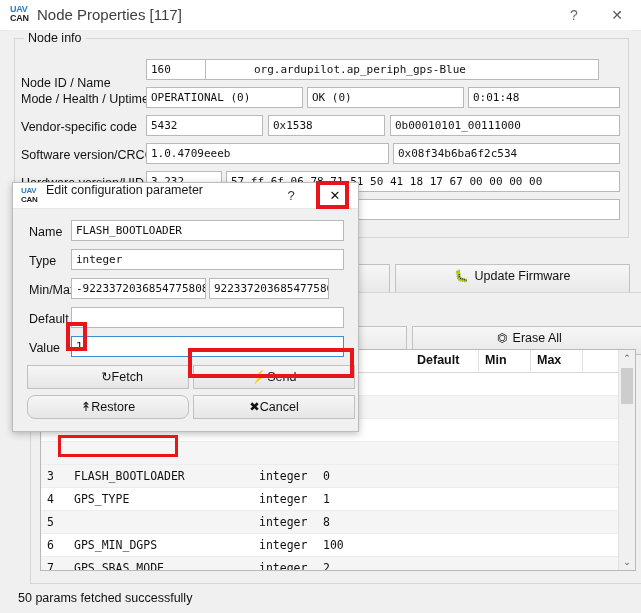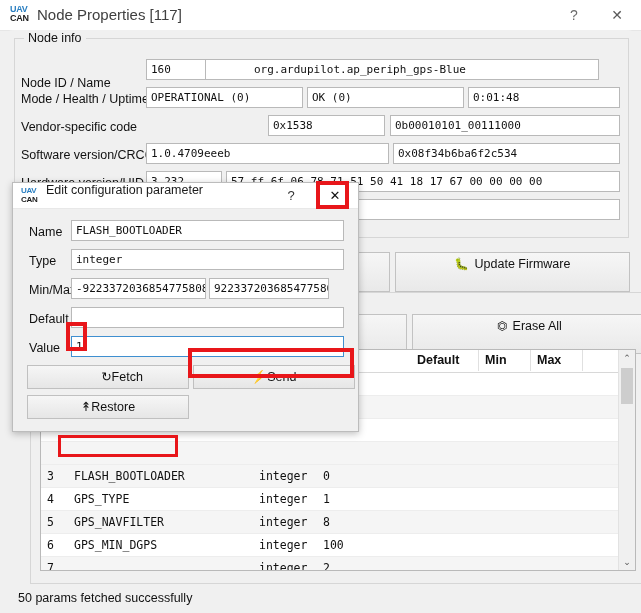--- a/index.html
+++ b/index.html
@@ -115,23 +115,24 @@
 
   .btn {
     position: absolute;
     box-sizing: border-box;
     border: 1px solid #c2c2c2;
     background: linear-gradient(#f6f6f6, #e9e9e9);
     font-size: 12.5px;
     color: #111;
     text-align: center;
     line-height: 22px;
-    height: 40px;
-    white-space: nowrap;
-    overflow: hidden;
+    height: 29px;
+    white-space: nowrap;
+    overflow: hidden;
+    margin-top: 12px;
   }
   .btn .ico { margin-right: 5px; font-size: 12px; }
 
   
   .table-wrap {
     position: absolute;
     box-sizing: border-box;
     border: 1px solid #b9b9b9;
     background: #ffffff;
     overflow: hidden;
@@ -322,20 +323,21 @@
       <div class="row-label" style="left:6px; top:25px;margin-top:12px;">Node ID / Name</div>
       <div class="fld" style="left:131px; top:20px; width:60px;">160</div>
       <div class="fld" style="left:190px; top:20px; width:394px;padding-left:48px;">org.ardupilot.ap_periph_gps-Blue</div>
 
       <div class="row-label" style="left:6px; top:53px;">Mode / Health / Uptime</div>
       <div class="fld" style="left:131px; top:48px; width:157px;">OPERATIONAL (0)</div>
       <div class="fld" style="left:292px; top:48px; width:157px;">OK (0)</div>
       <div class="fld" style="left:453px; top:48px; width:152px;">0:01:48</div>
 
       <div class="row-label" style="left:6px; top:81px;">Vendor-specific code</div>
+      <div class="fld" style="left:131px; top:76px; width:117px;">5432</div>
       <div class="fld" style="left:253px; top:76px; width:117px;">0x1538</div>
       <div class="fld" style="left:375px; top:76px; width:230px;">0b00010101_00111000</div>
 
       <div class="row-label" style="left:6px; top:109px;">Software version/CRC64</div>
       <div class="fld" style="left:131px; top:104px; width:243px;">1.0.4709eeeb</div>
       <div class="fld" style="left:378px; top:104px; width:227px;">0x08f34b6ba6f2c534</div>
 
       <div class="row-label" style="left:6px; top:137px;">Hardware version/UID</div>
       <div class="fld" style="left:131px; top:132px; width:76px;">3.232</div>
       <div class="fld" style="left:211px; top:132px; width:394px;">57 ff 6f 06 78 71 51 50 41 18 17 67 00 00 00 00</div>
@@ -378,32 +380,32 @@
           <div class="tc" style="left:282px; width:80px;">0</div>
         </div>
         <div class="trow">
           <div class="tc" style="left:6px;   width:40px;">4</div>
           <div class="tc" style="left:33px;  width:200px;">GPS_TYPE</div>
           <div class="tc" style="left:218px; width:70px;">integer</div>
           <div class="tc" style="left:282px; width:80px;">1</div>
         </div>
         <div class="trow alt">
           <div class="tc" style="left:6px;   width:40px;">5</div>
-          <div class="tc" style="left:33px;  width:200px;">GPS_NAVFILTER</div>
           <div class="tc" style="left:218px; width:70px;">integer</div>
           <div class="tc" style="left:282px; width:80px;">8</div>
         </div>
         <div class="trow">
           <div class="tc" style="left:6px;   width:40px;">6</div>
           <div class="tc" style="left:33px;  width:200px;">GPS_MIN_DGPS</div>
           <div class="tc" style="left:218px; width:70px;">integer</div>
           <div class="tc" style="left:282px; width:80px;">100</div>
         </div>
         <div class="trow alt">
           <div class="tc" style="left:6px;   width:40px;">7</div>
+          <div class="tc" style="left:33px;  width:200px;">GPS_SBAS_MODE</div>
           <div class="tc" style="left:218px; width:70px;">integer</div>
           <div class="tc" style="left:282px; width:80px;">2</div>
         </div>
 
         <div class="scrollbar">
           <div class="sb-arrow" style="top:0;">⌃</div>
           <div class="sb-thumb" style="top:18px; height:36px;"></div>
           <div class="sb-arrow" style="bottom:0;">⌄</div>
         </div>
       </div>
@@ -439,22 +441,25 @@
 
       <div class="dlg-label" style="left:16px; top:132px;">Value</div>
       <div class="dlg-fld focused" style="left:58px; top:127px; width:273px;">1</div>
 
       <div class="dlg-btn" style="left:14px; top:156px; width:162px;padding-left:28px;">
         <span class="ico">↻</span><span>Fetch</span>
       </div>
       <div class="dlg-btn" style="left:180px; top:156px; width:162px;">
         <span class="ico">⚡</span><span>Send</span>
       </div>
-      <div class="dlg-btn" style="left:14px; top:186px; width:162px;">
+      <div class="dlg-btn" style="left:14px; top:186px; width:162px;border-radius:8px;">
         <span class="ico">↟</span><span>Restore</span>
+      </div>
+      <div class="dlg-btn" style="left:180px; top:186px; width:162px;">
+        <span class="ico">✖</span><span>Cancel</span>
       </div>
     </div>
   </div>
 
   <div class="hl" style="left:316px; top:181px; width:33px; height:28px;"></div>
   <div class="hl" style="left:66px; top:322px; width:21px; height:29px;"></div>
   <div class="hl" style="left:188px; top:348px; width:166px; height:30px;"></div>
   <div class="hl thin" style="left:58px; top:435px; width:120px; height:22px;"></div>
 
 </div>

